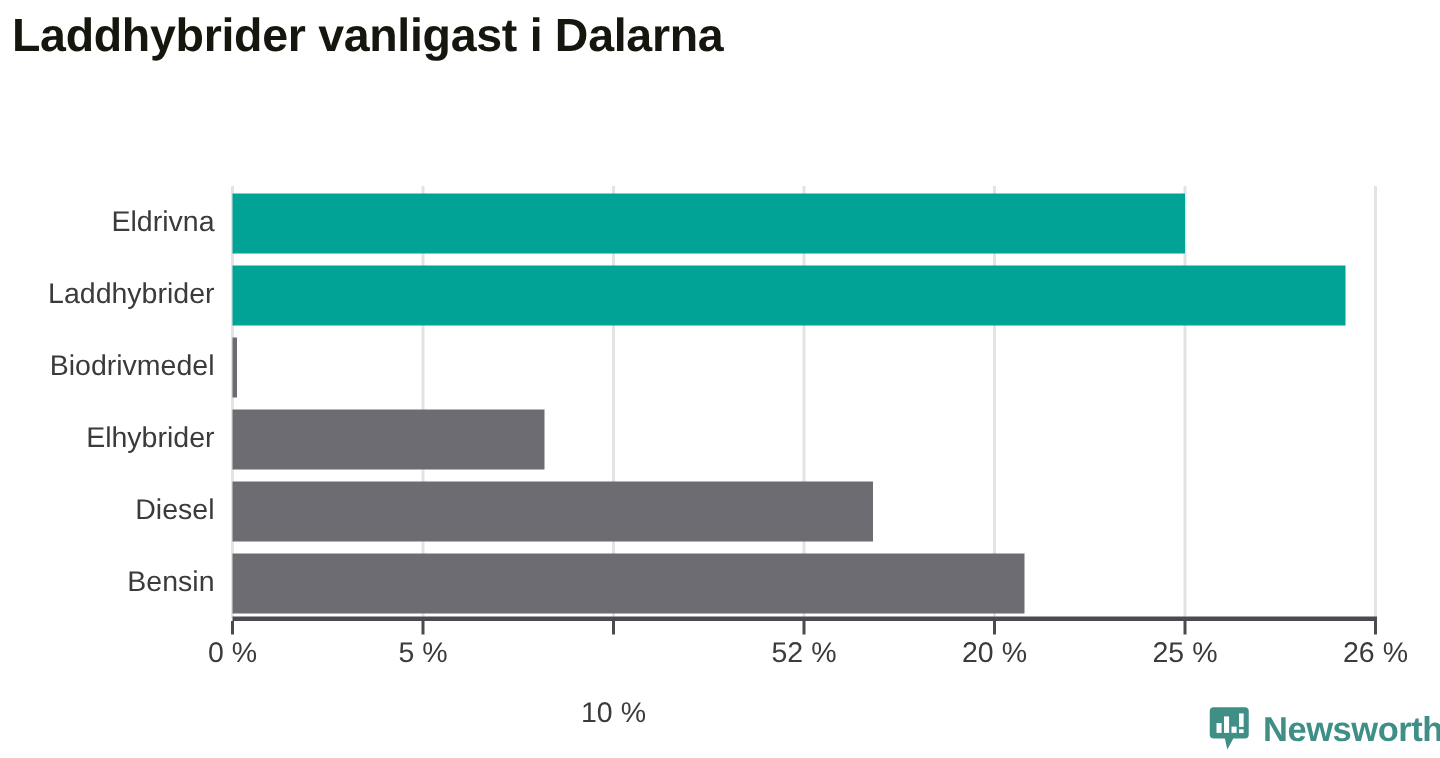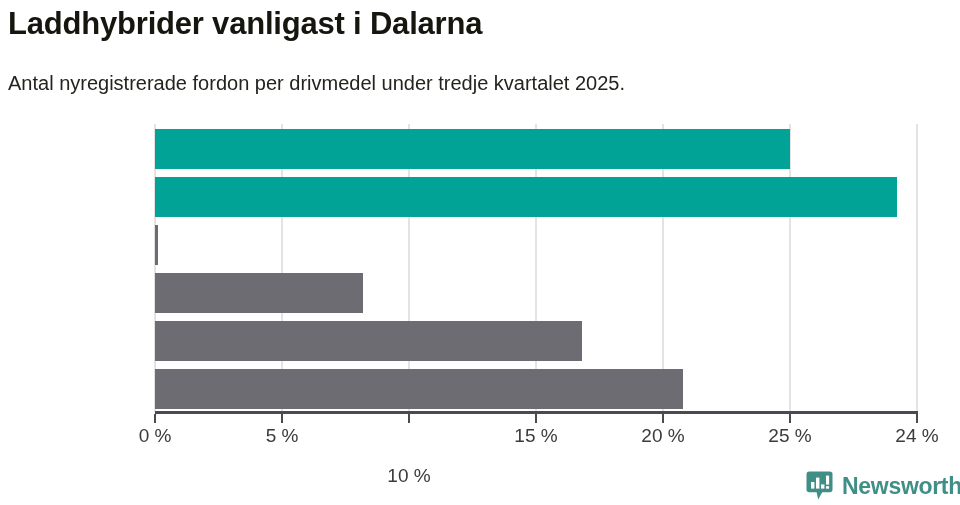--- a/index.html
+++ b/index.html
@@ -178,22 +178,29 @@
     white-space: nowrap;
   }
 </style>
 </head>
 <body>
 
 <div class="chart-root">
 
   <div class="chart-title">Laddhybrider vanligast i Dalarna</div>
 
-  <div class="chart-subtitle">Antal nyregistrerade fordon per drivmedel under tredje kvartalet 2025.</div>
-
+
+  <div class="ylabels">
+      <div class="ylabel" style="top: 5px;">Eldrivna</div>
+      <div class="ylabel" style="top: 53px;">Laddhybrider</div>
+      <div class="ylabel" style="top: 101px;">Biodrivmedel</div>
+      <div class="ylabel" style="top: 149px;">Elhybrider</div>
+      <div class="ylabel" style="top: 197px;">Diesel</div>
+      <div class="ylabel" style="top: 245px;">Bensin</div>
+    </div>
 
   <div class="plot">
     <div class="gridlines">
         <div class="gridline zero" style="left: -1px; background: rgb(227, 227, 227);"></div>
         <div class="gridline" style="left: 126px; background: rgb(227, 227, 227);"></div>
         <div class="gridline" style="left: 253px; background: rgb(227, 227, 227);"></div>
         <div class="gridline" style="left: 380px; background: rgb(227, 227, 227);"></div>
         <div class="gridline" style="left: 507px; background: rgb(227, 227, 227);"></div>
         <div class="gridline" style="left: 634px; background: rgb(227, 227, 227);"></div>
         <div class="gridline" style="left: 761px; background: rgb(227, 227, 227);"></div>
@@ -227,24 +234,24 @@
       <div class="xtick" style="left: 253px; background: rgb(74, 74, 80);"></div>
       <div class="xtick" style="left: 380px; background: rgb(74, 74, 80);"></div>
       <div class="xtick" style="left: 507px; background: rgb(74, 74, 80);"></div>
       <div class="xtick" style="left: 634px; background: rgb(74, 74, 80);"></div>
       <div class="xtick" style="left: 761px; background: rgb(74, 74, 80);"></div>
     </div>
   <div class="xlabels">
       <div class="xlabel" style="left: 155px;">0 %</div>
       <div class="xlabel" style="left: 282px;">5 %</div>
       <div class="xlabel" style="left: 409px; margin-top: 40px;">10 %</div>
-      <div class="xlabel" style="left: 536px;">15 %</div>
+      <div class="xlabel" style="left: 536px;">52 %</div>
       <div class="xlabel" style="left: 663px;">20 %</div>
       <div class="xlabel" style="left: 790px; text-align: right;">25 %</div>
-      <div class="xlabel" style="left: 917px;">24 %</div>
+      <div class="xlabel" style="left: 917px;">26 %</div>
     </div>
 
   <div class="footer-logo">
     <span class="logo-mark">
       <svg viewBox="0 0 27 30" width="27" height="30" xmlns="http://www.w3.org/2000/svg">
         <path d="M3.2 0.5 H23.8 A2.7 2.7 0 0 1 26.5 3.2 V18.6 A2.7 2.7 0 0 1 23.8 21.3 H16.2 L12.2 28.6 L10.6 21.3 H3.2 A2.7 2.7 0 0 1 0.5 18.6 V3.2 A2.7 2.7 0 0 1 3.2 0.5 Z" fill="#3f8f87"></path>
         <rect x="5.0" y="11.0" width="3.4" height="6.6" fill="#ffffff"></rect>
         <rect x="10.0" y="6.6" width="3.4" height="11.0" fill="#ffffff"></rect>
         <rect x="15.0" y="13.4" width="3.4" height="4.2" fill="#ffffff"></rect>
         <rect x="20.0" y="4.6" width="3.1" height="9.0" fill="#ffffff"></rect>

